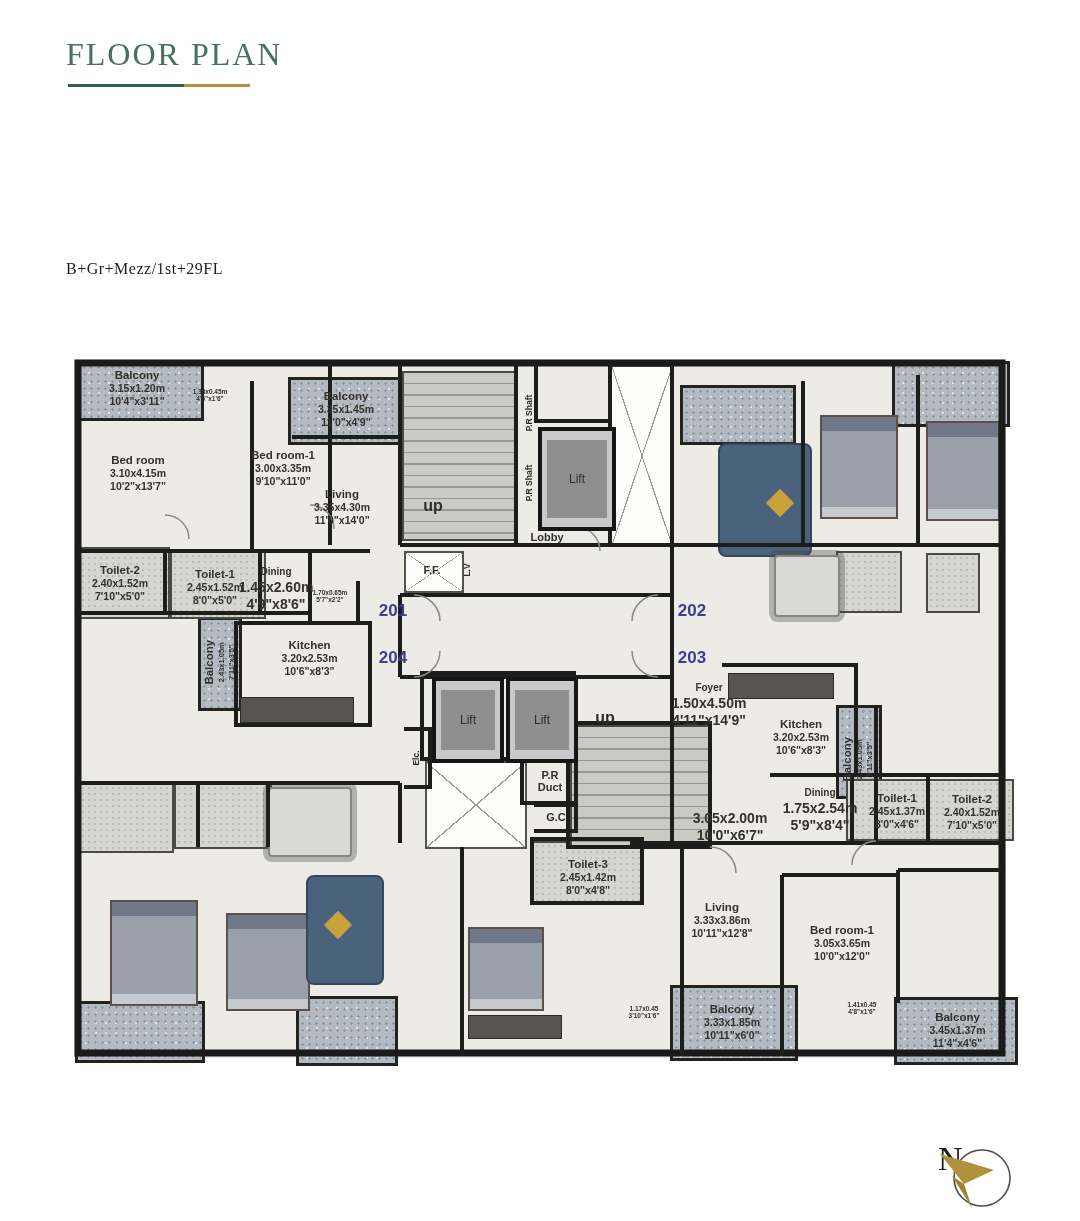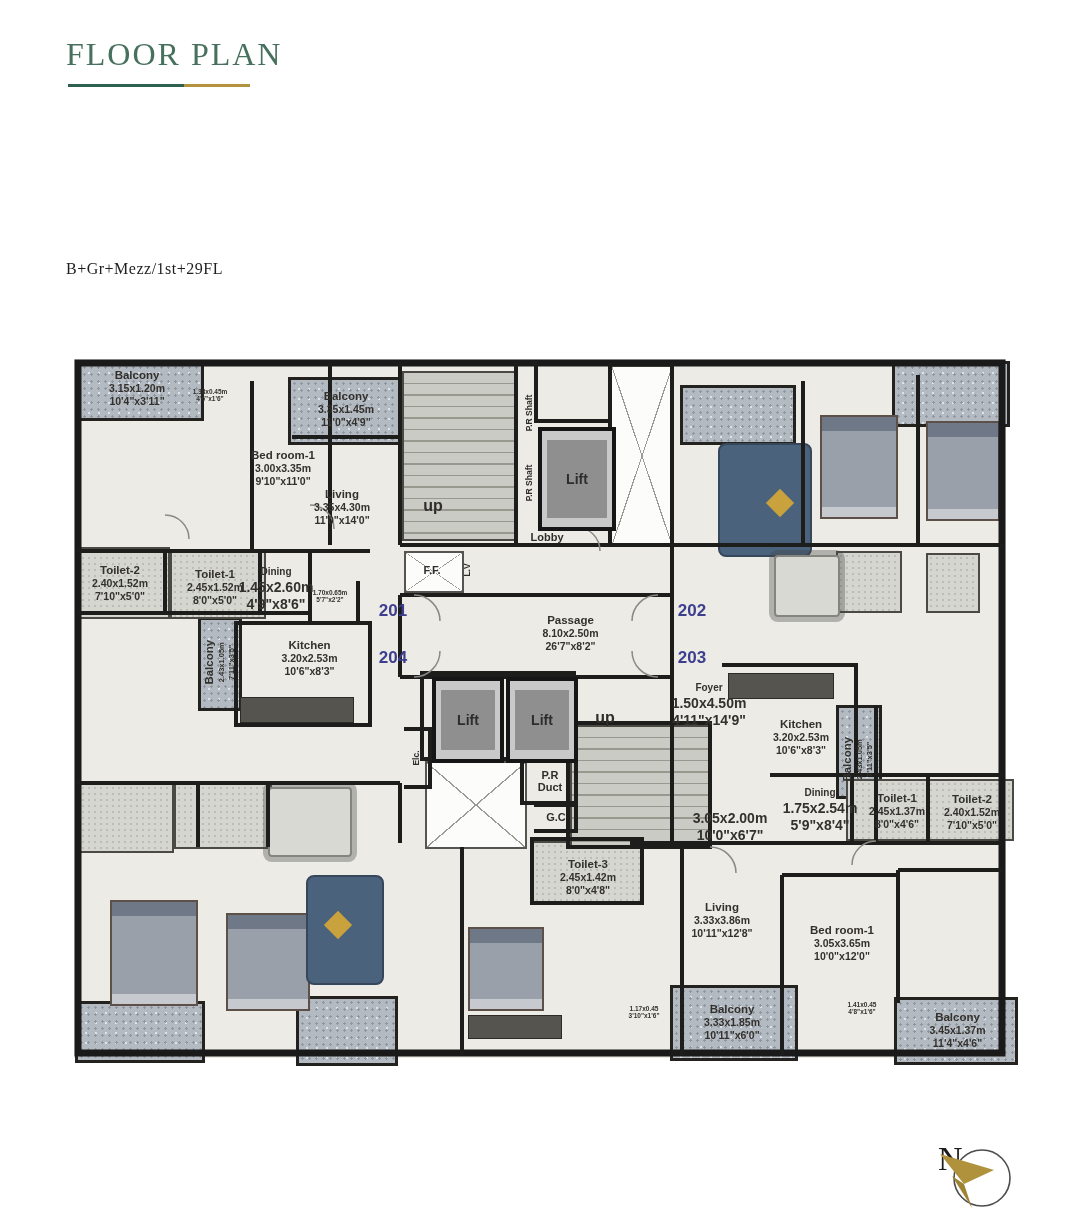--- a/index.html
+++ b/index.html
@@ -54,21 +54,21 @@
   .rot .dm{font-size:7.5px;font-weight:600;display:block}
   .svc{position:absolute;display:flex;align-items:center;justify-content:center;
        text-align:center;font-weight:bold;color:#2f2e2a;font-size:11px;white-space:pre-line;}
   .svc.big{font-size:16px}
   .svc .vtxt{transform:rotate(-90deg);white-space:nowrap;font-size:8.5px;}
   .unitno{position:absolute;font-weight:bold;font-size:17px;color:#3d3e8e;
        display:flex;align-items:center;justify-content:center;}
   .lift{position:absolute;background:#c9c9c9;border:4px solid #161616;
        display:flex;align-items:center;justify-content:center;}
   .lift::before{content:"";position:absolute;left:5px;right:5px;top:9px;bottom:9px;background:#8f8f8f;}
-  .lift span{position:relative;font-weight:bold;font-size:14px;color:#2d2d2d;}
+  .lift span{position:relative;font-weight:normal;font-size:12px;color:#2d2d2d;}
   .compass{position:absolute;left:890px;top:1120px;width:170px;height:100px;}
 </style>
 </head>
 <body>
 
 <div class="page">
 
   <div class="title">FLOOR PLAN</div>
   <div class="rule"></div>
 
@@ -203,20 +203,25 @@
         </div>
         <div class="room balcony" style="left: 8px; top: 8px; width: 118px; height: 50px;">
           <span class="nm">Balcony</span>
           <span class="dm">3.15x1.20m</span>
           <span class="dm">10'4"x3'11"</span>
         </div>
         <div class="room tiny" style="left: 112px; top: 26px; width: 56px; height: 28px;">
           <span class="dm">1.38x0.45m</span>
           <span class="dm">4'6"x1'6"</span>
         </div>
+        <div class="room room" style="left: 12px; top: 88px; width: 112px; height: 60px;">
+          <span class="nm">Bed room</span>
+          <span class="dm">3.10x4.15m</span>
+          <span class="dm">10'2"x13'7"</span>
+        </div>
         <div class="room room" style="left: 158px; top: 83px; width: 110px; height: 60px;">
           <span class="nm">Bed room-1</span>
           <span class="dm">3.00x3.35m</span>
           <span class="dm">9'10"x11'0"</span>
         </div>
         <div class="room balcony" style="left: 222px; top: 28px; width: 108px; height: 52px;">
           <span class="nm">Balcony</span>
           <span class="dm">3.35x1.45m</span>
           <span class="dm">11'0"x4'9"</span>
         </div>
@@ -248,25 +253,20 @@
           <div class="rot">
             <div class="nm">Balcony</div>
             <div class="dm">2.43x1.05m</div>
             <div class="dm">7'11"x3'5"</div>
           </div>
         </div>
         <div class="room room" style="left: 182px; top: 272px; width: 115px; height: 62px;">
           <span class="nm">Kitchen</span>
           <span class="dm">3.20x2.53m</span>
           <span class="dm">10'6"x8'3"</span>
-        </div>
-        <div class="room room" style="left: 418px; top: 250px; width: 165px; height: 56px;">
-          <span class="nm">Passage</span>
-          <span class="dm">8.10x2.50m</span>
-          <span class="dm">26'7"x8'2"</span>
         </div>
         <div class="room small" style="left: 606px; top: 330px; width: 66px; height: 42px;">
           <span class="nm">Foyer</span>
           <span class="dm">1.50x4.50m</span>
           <span class="dm">4'11"x14'9"</span>
         </div>
         <div class="room room" style="left: 675px; top: 352px; width: 112px; height: 60px;">
           <span class="nm">Kitchen</span>
           <span class="dm">3.20x2.53m</span>
           <span class="dm">10'6"x8'3"</span>

